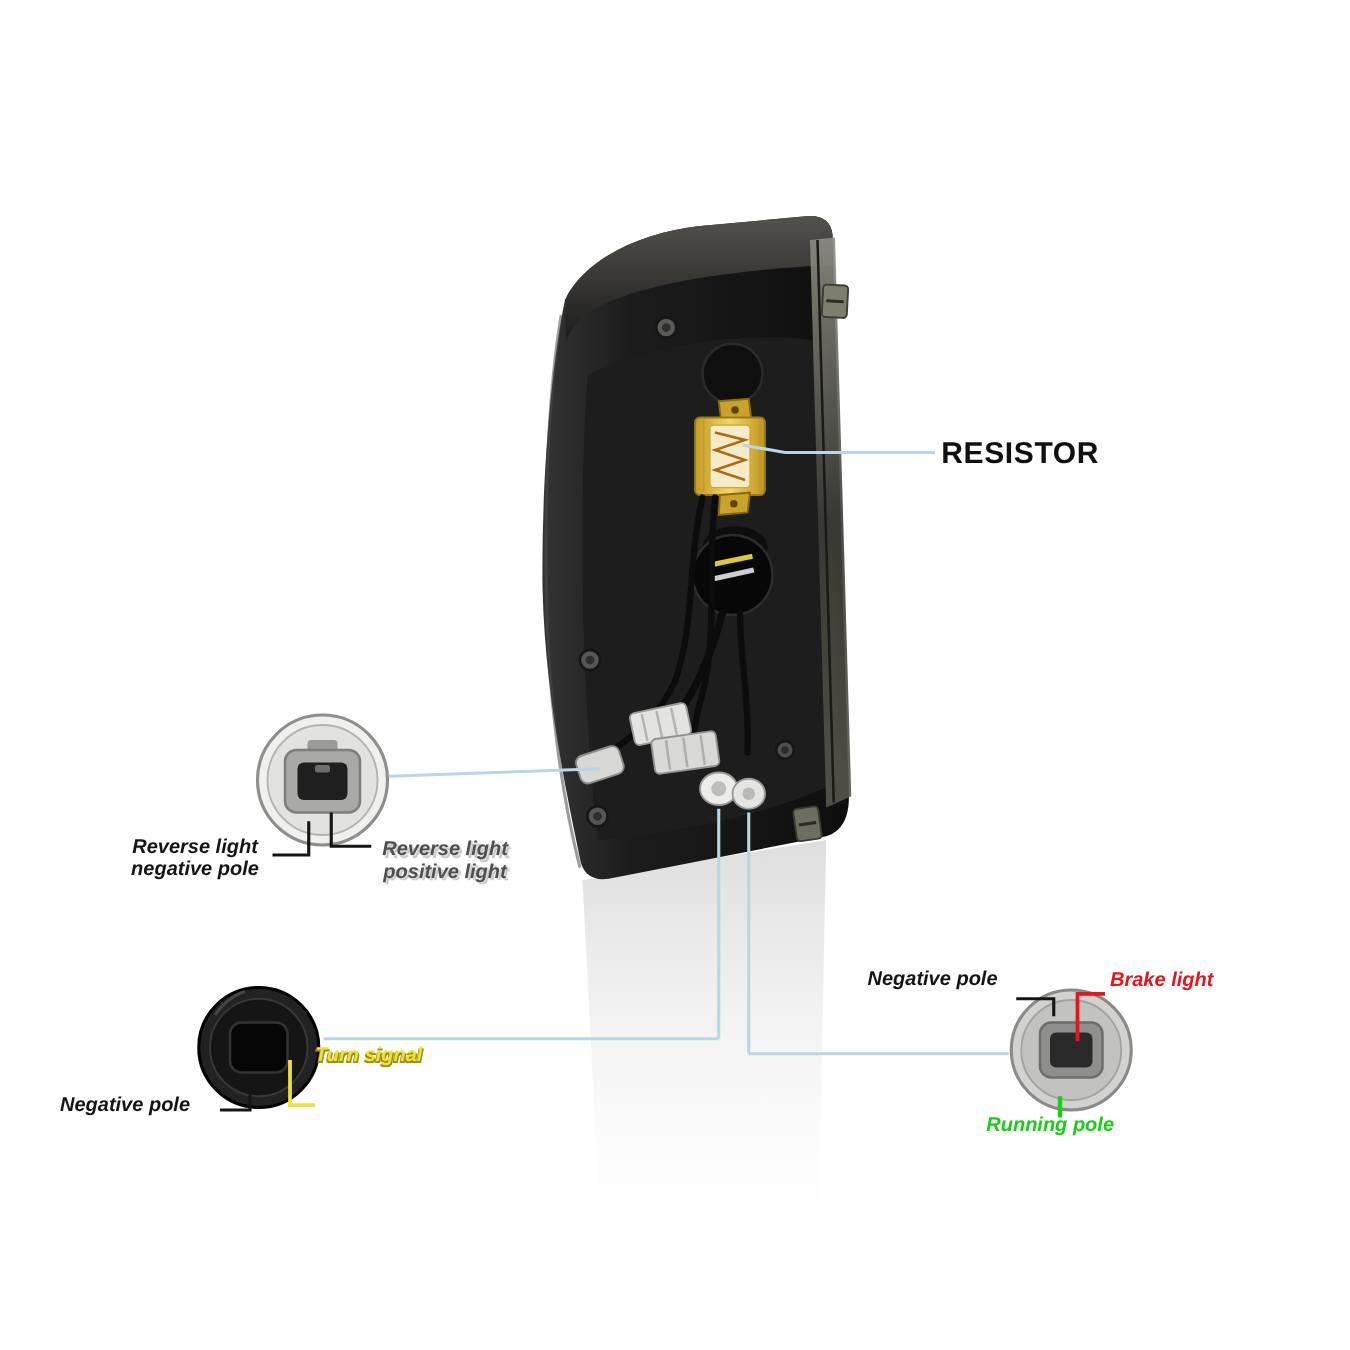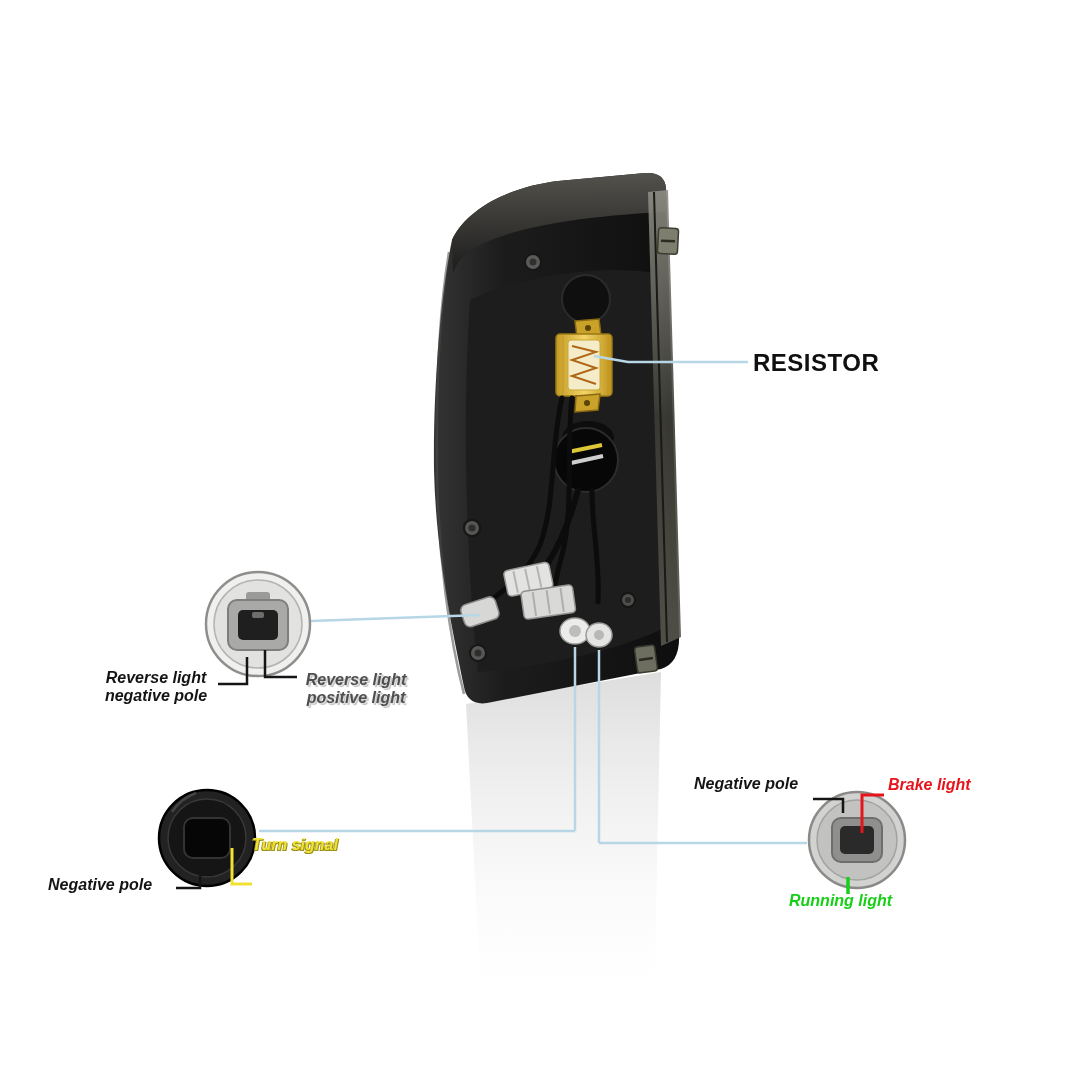--- a/index.html
+++ b/index.html
@@ -251,14 +251,14 @@
   </div>
 
   <div class="lbl lbl-turn-neg">Negative pole</div>
 
   <div class="lbl lbl-turn-sig">Turn signal</div>
 
   <div class="lbl lbl-brk-neg">Negative pole</div>
 
   <div class="lbl lbl-brk">Brake light</div>
 
-  <div class="lbl lbl-run">Running light</div>
+  <div class="lbl lbl-run">Running pole</div>
 </div>
 
 </body></html>

